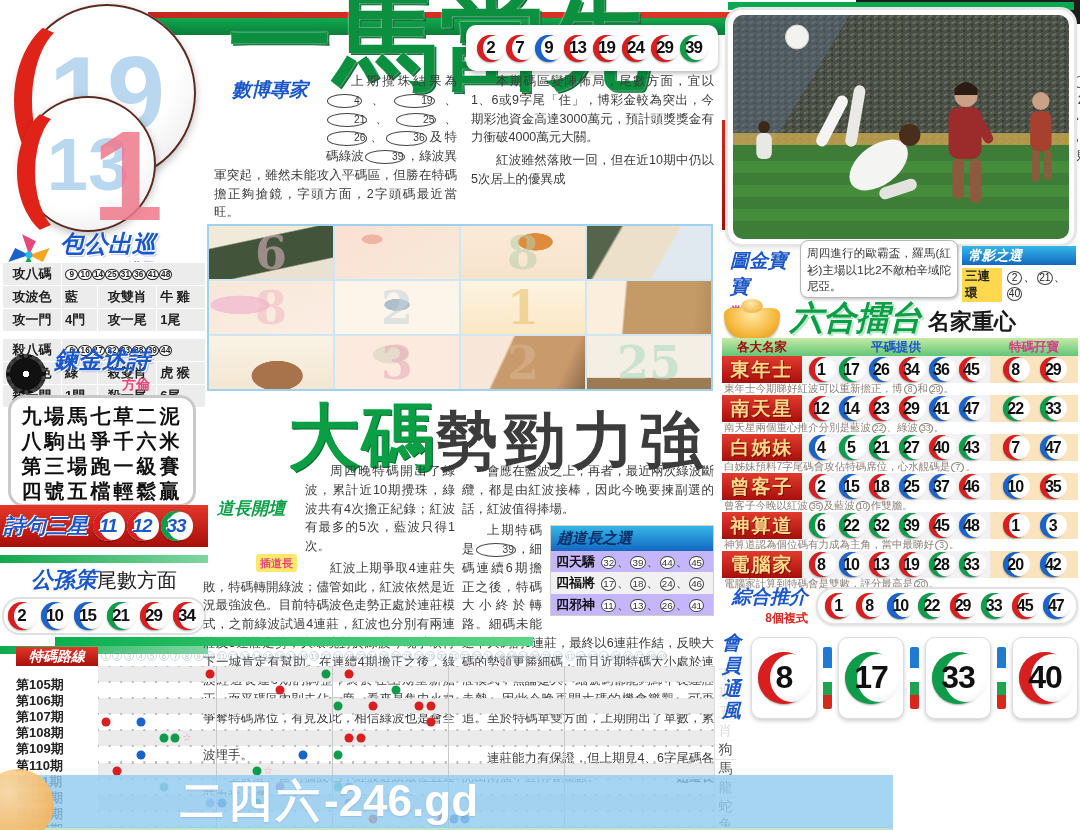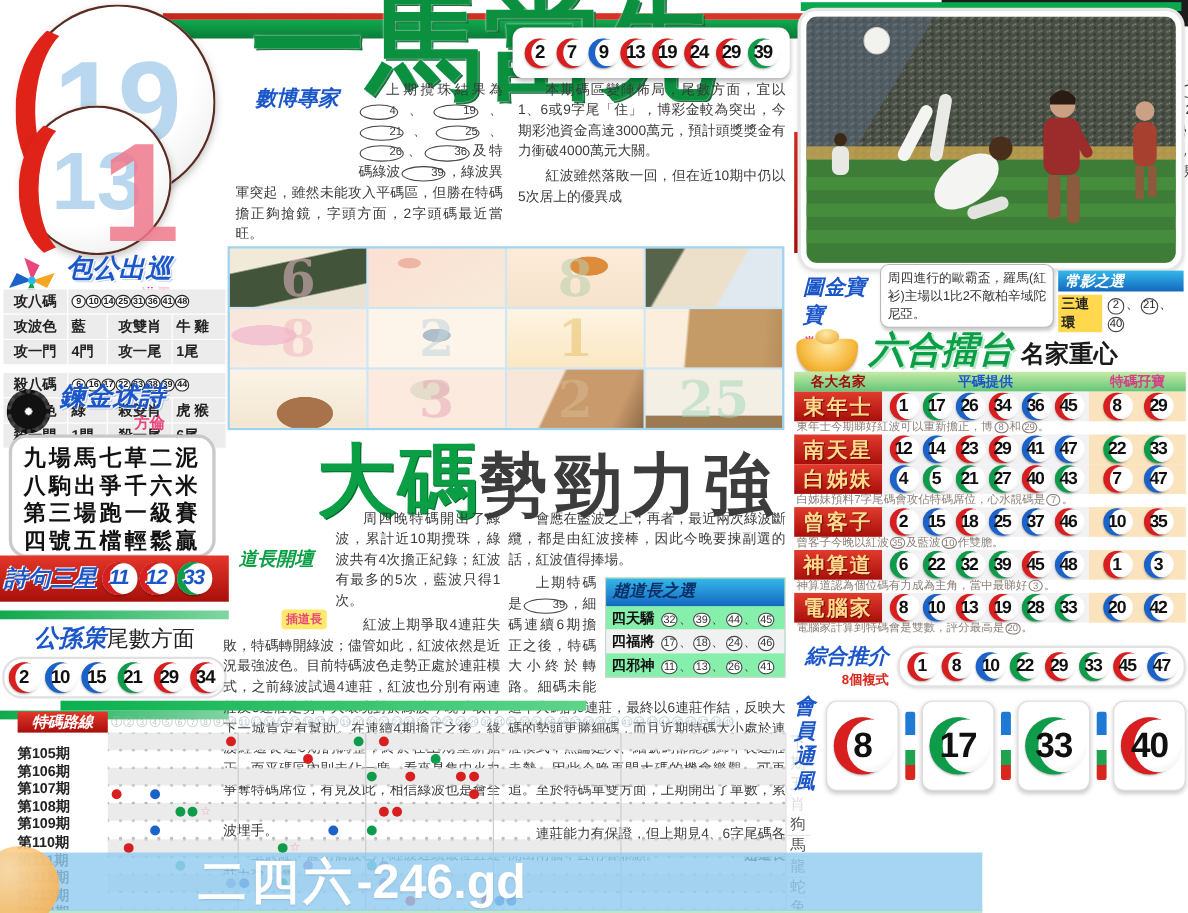--- a/index.html
+++ b/index.html
@@ -112,21 +112,21 @@
   .dzcol p{margin:0 0 3px 0;text-indent:2em;}
   .dzlogo{float:left;width:96px;height:108px;margin:2px 6px 2px 0;position:relative;text-align:center;}
   .ring{width:84px;height:84px;margin:0 auto;border-radius:50%;
       background:conic-gradient(#2c9ce0 0 80deg,#8ec63f 80deg 150deg,#f5a623 150deg 230deg,#e8467c 230deg 310deg,#1b62c9 310deg 360deg);
       -webkit-mask:radial-gradient(circle,transparent 0 26px,#000 27px);
               mask:radial-gradient(circle,transparent 0 26px,#000 27px);}
   .dzlogo .lg{position:absolute;top:32px;left:0;right:0;font-size:17px;font-weight:900;font-style:italic;
       color:#0a9f45;text-shadow:1px 1px 0 #fff,-1px -1px 0 #fff;}
   .dzlogo .tag{position:absolute;bottom:0;right:2px;background:#ffe96b;color:#e8467c;font-size:11px;
       font-weight:900;padding:1px 4px;border-radius:3px;}
-  .pickbox{float:right;width:162px;margin:4px 0 0 8px;border:1px solid #cfcfcf;background:#86efac;}
+  .pickbox{float:right;width:162px;margin:4px 0 0 8px;border:1px solid #cfcfcf;background:#c4b5fd;}
   .pickbox .ph{background:linear-gradient(180deg,#35b7e8,#1368c0);color:#0b2f66;font-weight:900;
       font-style:italic;font-size:15px;padding:1px 6px;}
   .pickrow{display:flex;align-items:center;gap:5px;font-size:13px;padding:1px 5px;}
   .pickrow b{font-weight:900;color:#111;white-space:nowrap;}
   .pickrow .nums{color:#333;font-size:12px;letter-spacing:0;}
   .pickrow:nth-child(even){background:#f1f1f1;}
 
   
   .photo-frame{left:728px;top:10px;width:346px;height:234px;background:#fff;border-radius:14px;
       box-shadow:0 0 0 3px #e6e6e6,0 2px 6px rgba(0,0,0,.2);padding:5px;box-sizing:border-box;}
@@ -593,20 +593,21 @@
             </span>
        <span class="lt-special">
               <span class="ball green" style="width:25px;height:25px;">
                 <b style="font-size:16px;">22</b>
               </span>
               <span class="ball green" style="width:25px;height:25px;">
                 <b style="font-size:16px;">33</b>
               </span>
             </span>
      </div>
+     <div class="lt-note">南天星兩個重心推介分別是藍波<span class="ci">22</span>、綠波<span class="ci">33</span>。</div>
    </div>
         <div>
      <div class="lt-row">
        <span class="lt-name">白姊妹</span>
        <span class="lt-normal">
               <span class="ball blue" style="width:25px;height:25px;">
                 <b style="font-size:16px;">4</b>
               </span>
               <span class="ball green" style="width:25px;height:25px;">
                 <b style="font-size:16px;">5</b>

